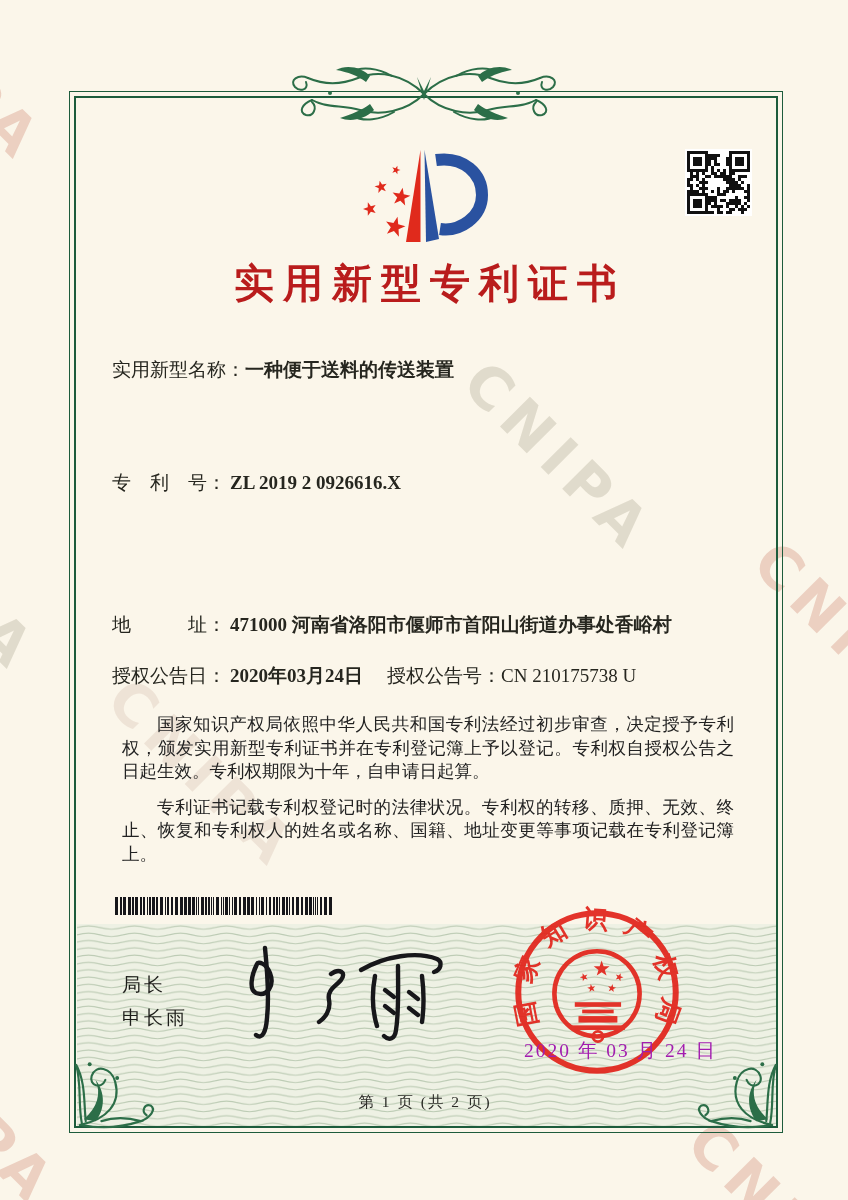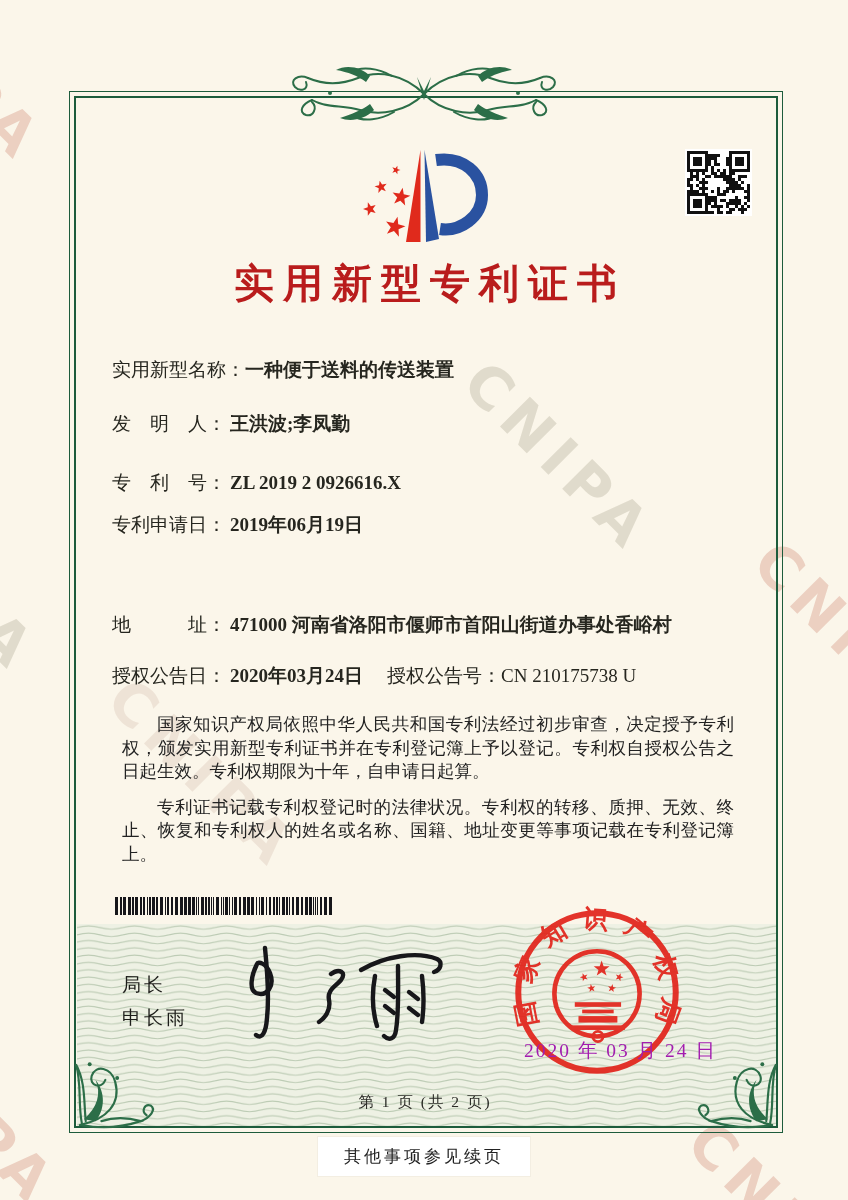--- a/index.html
+++ b/index.html
@@ -375,28 +375,22 @@
         <rect x="42" y="60" width="3" height="3"></rect>
         <rect x="54" y="60" width="3" height="3"></rect>
       </g>
   </svg>
 
   <div class="abs title">实用新型专利证书</div>
 
   <div class="abs frow" style="top:357px;">
     <span class="lab">实用新型名称：</span><span class="val">一种便于送料的传送装置</span>
   </div>
-  <div class="abs frow" style="top:411px;">
-    <span class="lab">发　明　人：</span><span class="val">王洪波;李凤勤</span>
-  </div>
   <div class="abs frow" style="top:462px;margin-top:8px;">
     <span class="lab">专　利　号：</span><span class="val">ZL 2019 2 0926616.X</span>
-  </div>
-  <div class="abs frow" style="top:512px;">
-    <span class="lab">专利申请日：</span><span class="val">2019年06月19日</span>
   </div>
   <div class="abs frow" style="top:612px;">
     <span class="lab">地　　　址：</span><span class="val">471000 河南省洛阳市偃师市首阳山街道办事处香峪村</span>
   </div>
   <div class="abs frow" style="top:663px;">
     <span class="lab">授权公告日：</span><span class="val">2020年03月24日</span>
     <span class="grant2">
       <span>授权公告号：</span><span>CN 210175738 U</span>
     </span>
   </div>
@@ -509,15 +503,14 @@
         <rect x="79" y="114" width="34" height="4"></rect>
         <rect x="75" y="121" width="42" height="7"></rect>
         <rect x="67" y="131" width="58" height="5"></rect>
         <circle cx="96" cy="143" r="5.5" fill="none" stroke="#e2231a" stroke-width="3"></circle>
       </g>
     </g>
   </svg>
   <div class="abs seal-date">2020 年 03 月 24 日</div>
 
   <div class="abs pagenote">第 1 页 (共 2 页)</div>
-  <div class="abs contbox">其他事项参见续页</div>
 
 </div>
 
 </body></html>

